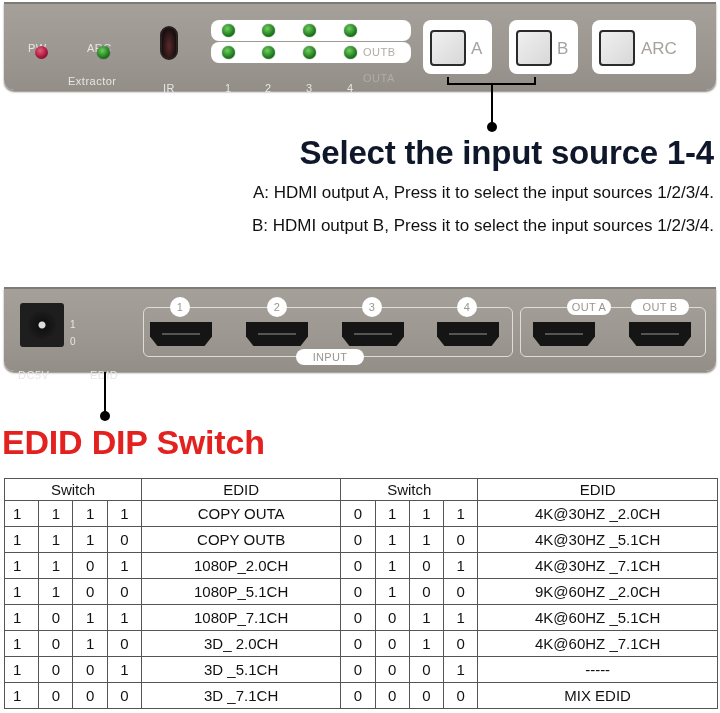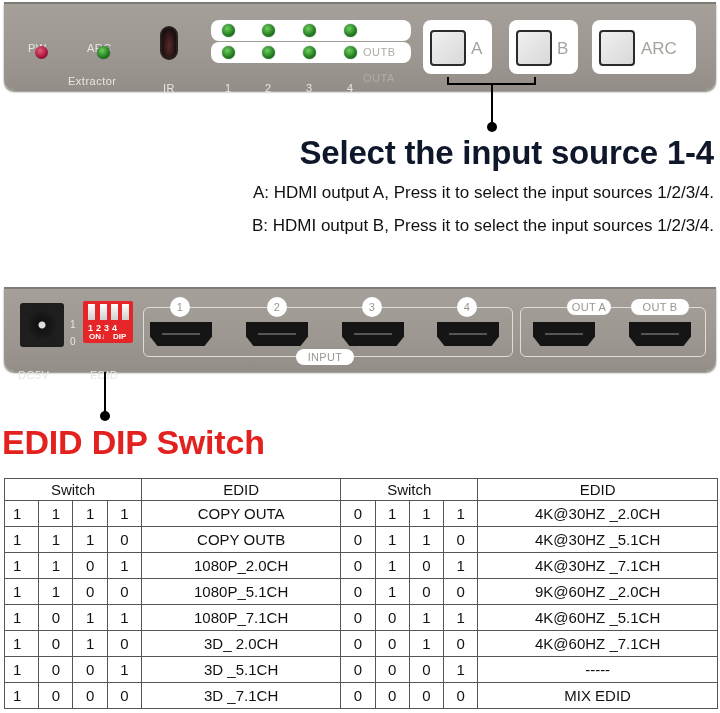--- a/index.html
+++ b/index.html
@@ -129,41 +129,32 @@
 <div class="desc" style="top:216px;text-align:center;">B: HDMI output B, Press it to select the input sources 1/2/3/4.</div>
 
 <div id="rear-panel" class="abs panel">
   <div class="dc-jack">
       <div class="hole"></div>
     </div>
   <span class="plabel" style="left:14px;top:66px;">DC5V</span>
 
   <span class="plabel" style="left:66px;top:16px;font-size:10px;">1</span>
   <span class="plabel" style="left:66px;top:33px;font-size:10px;">0</span>
-  <div class="dip">
-    <div class="sw" style="left:5px;"></div>
-    <div class="sw" style="left:17px;"></div>
-    <div class="sw" style="left:28px;"></div>
-    <div class="sw" style="left:39px;"></div>
-    <span class="nums">1234</span>
-    <span class="onlbl">ON↓</span>
-    <span class="diplbl">DIP</span>
-  </div>
   <span class="plabel" style="left:86px;top:66px;">EDID</span>
 
   <div class="group-frame" style="left:139px;top:20px;width:370px;height:50px;"></div>
   <span class="pill circle" style="left:166px;top:10px;">1</span>
   <span class="pill circle" style="left:263px;top:10px;">2</span>
   <span class="pill circle" style="left:358px;top:10px;">3</span>
   <span class="pill circle" style="left:453px;top:10px;">4</span>
   <div class="hdmi" style="left:146px;top:35px;"></div>
   <div class="hdmi" style="left:242px;top:35px;"></div>
   <div class="hdmi" style="left:338px;top:35px;"></div>
   <div class="hdmi" style="left:433px;top:35px;"></div>
-  <span class="pill" style="left:292px;top:62px;width:58px;">INPUT</span>
+  <span class="pill" style="left:292px;top:62px;width:68px;">INPUT</span>
 
   <div class="group-frame" style="left:516px;top:20px;width:186px;height:50px;"></div>
   <span class="pill" style="left:531px;top:12px;width:44px;margin-left:32px;">OUT A</span>
   <span class="pill" style="left:627px;top:12px;width:58px;">OUT B</span>
   <div class="hdmi" style="left:529px;top:35px;"></div>
   <div class="hdmi" style="left:625px;top:35px;"></div>
 </div>
 
 <div class="vline" style="left:104px;top:372px;height:44px;"></div>
 <div class="dot" style="left:100px;top:411px;"></div>

